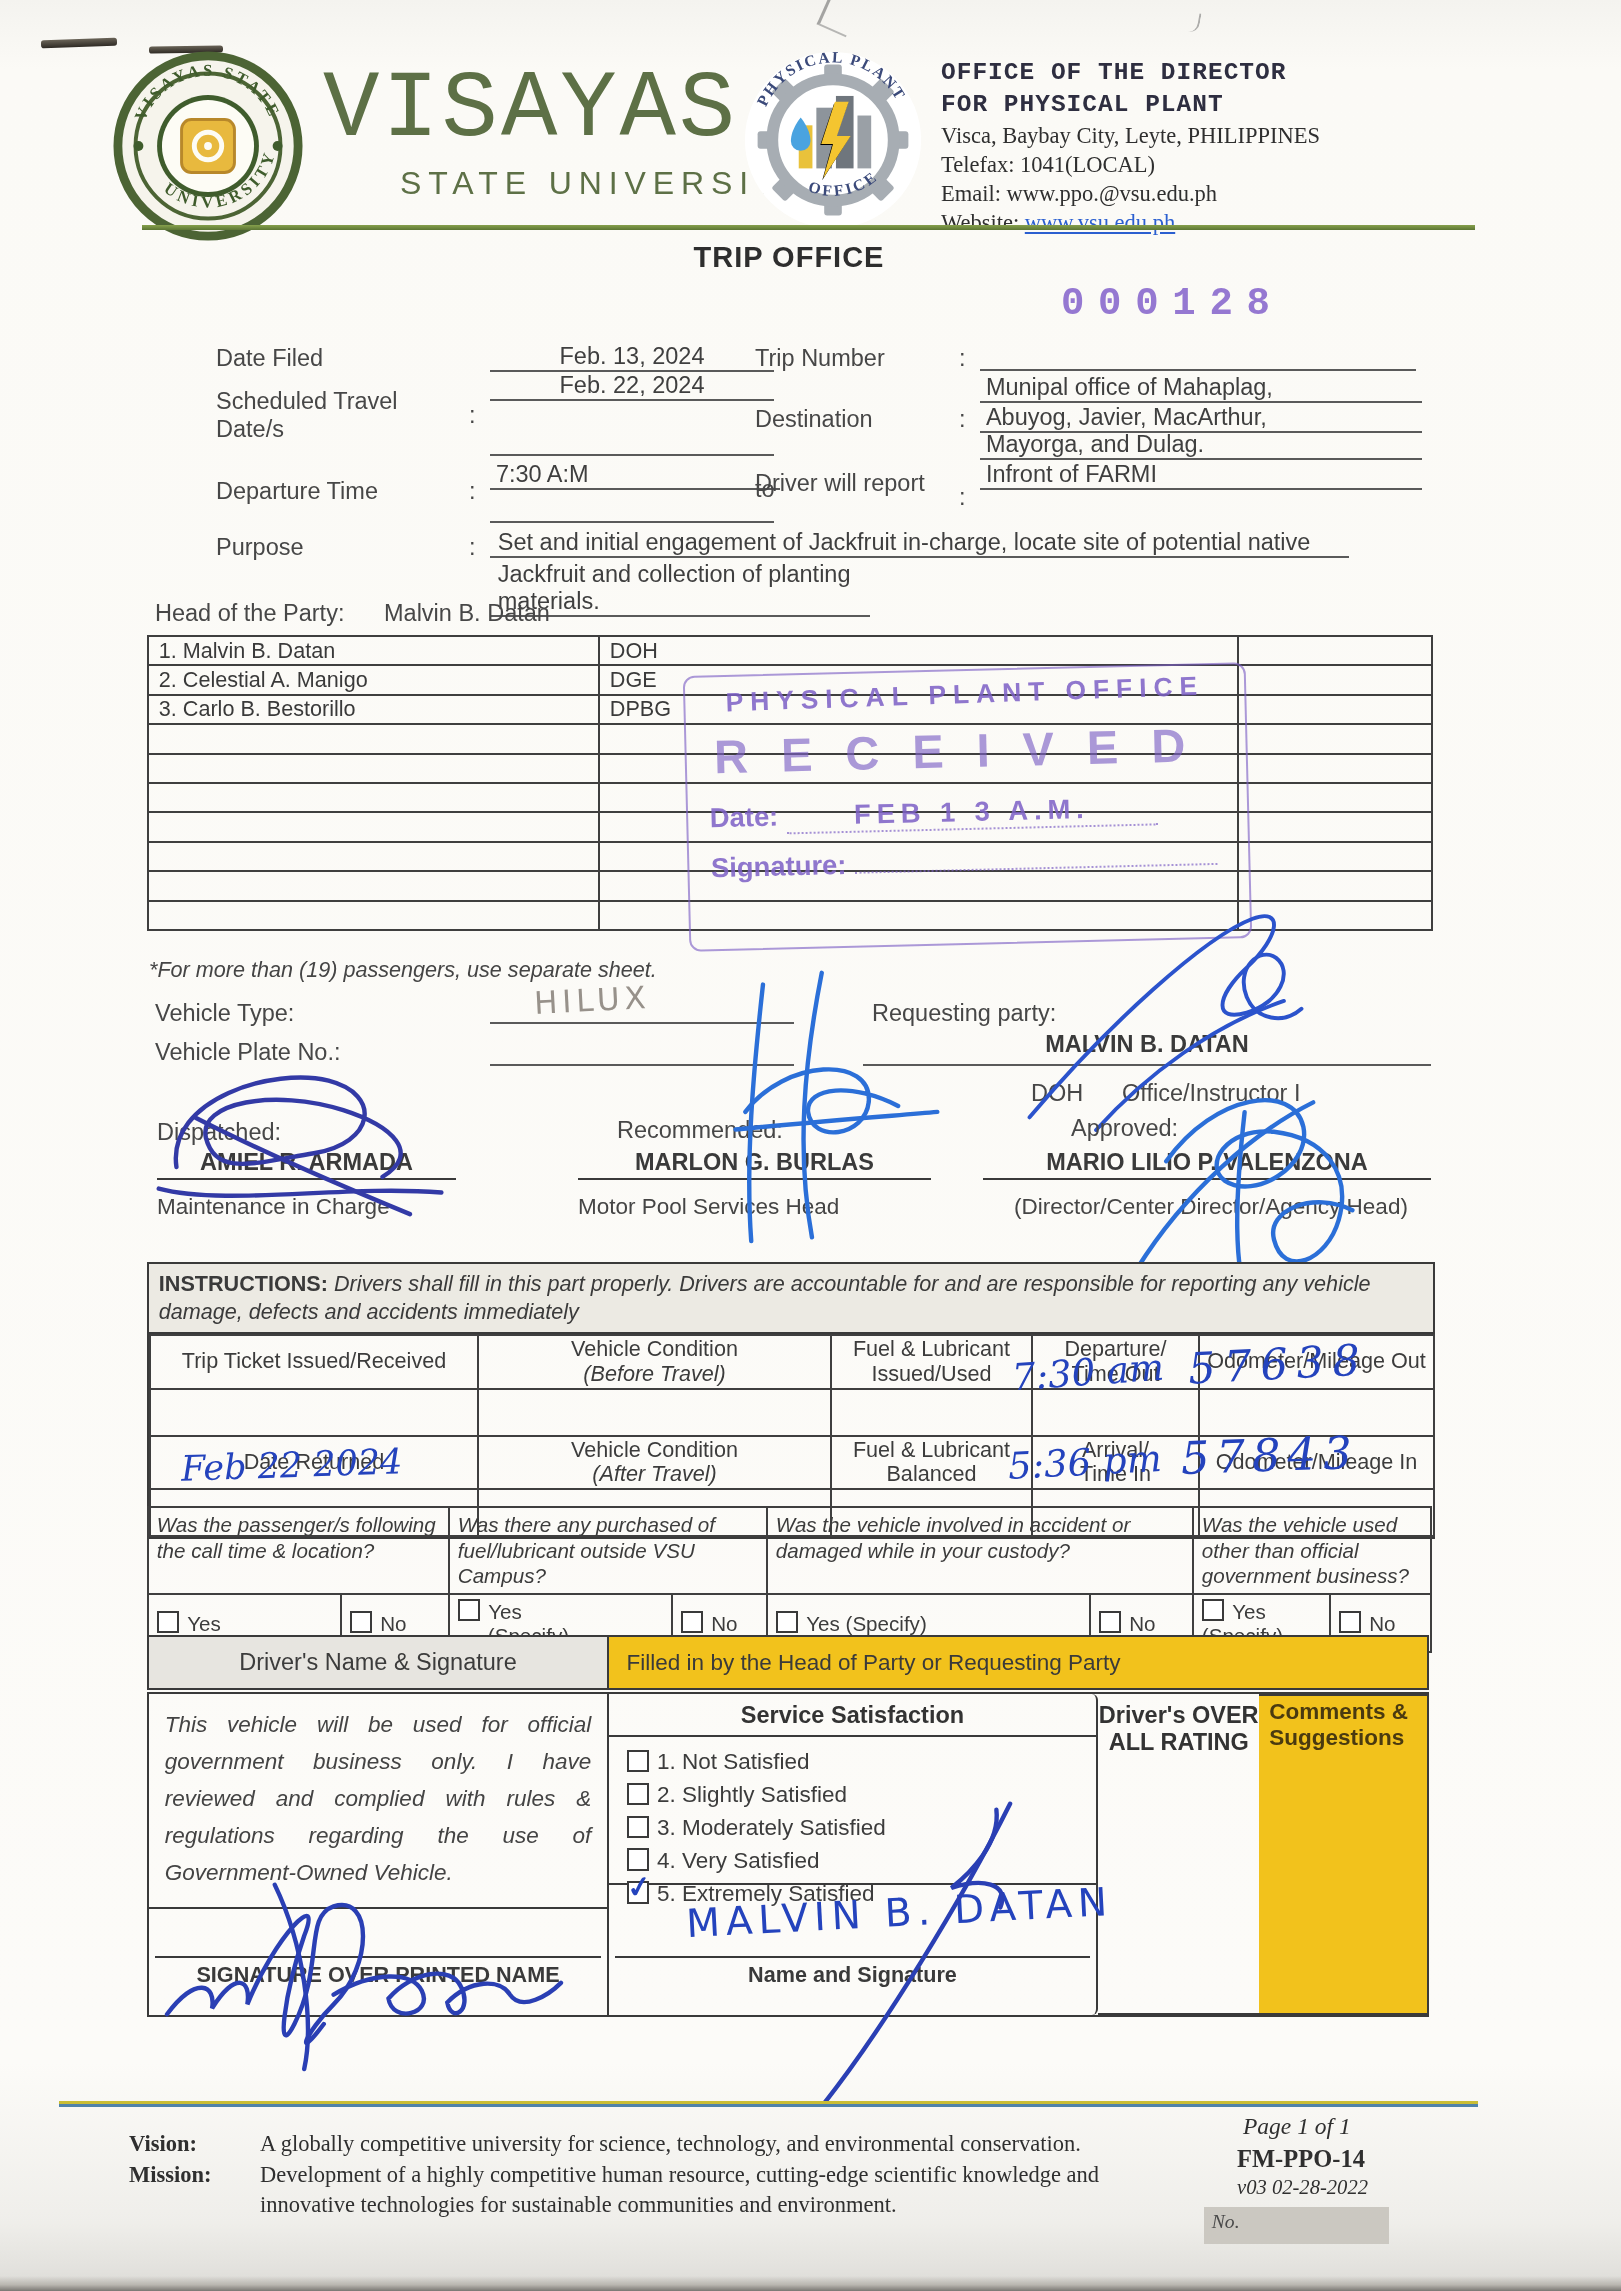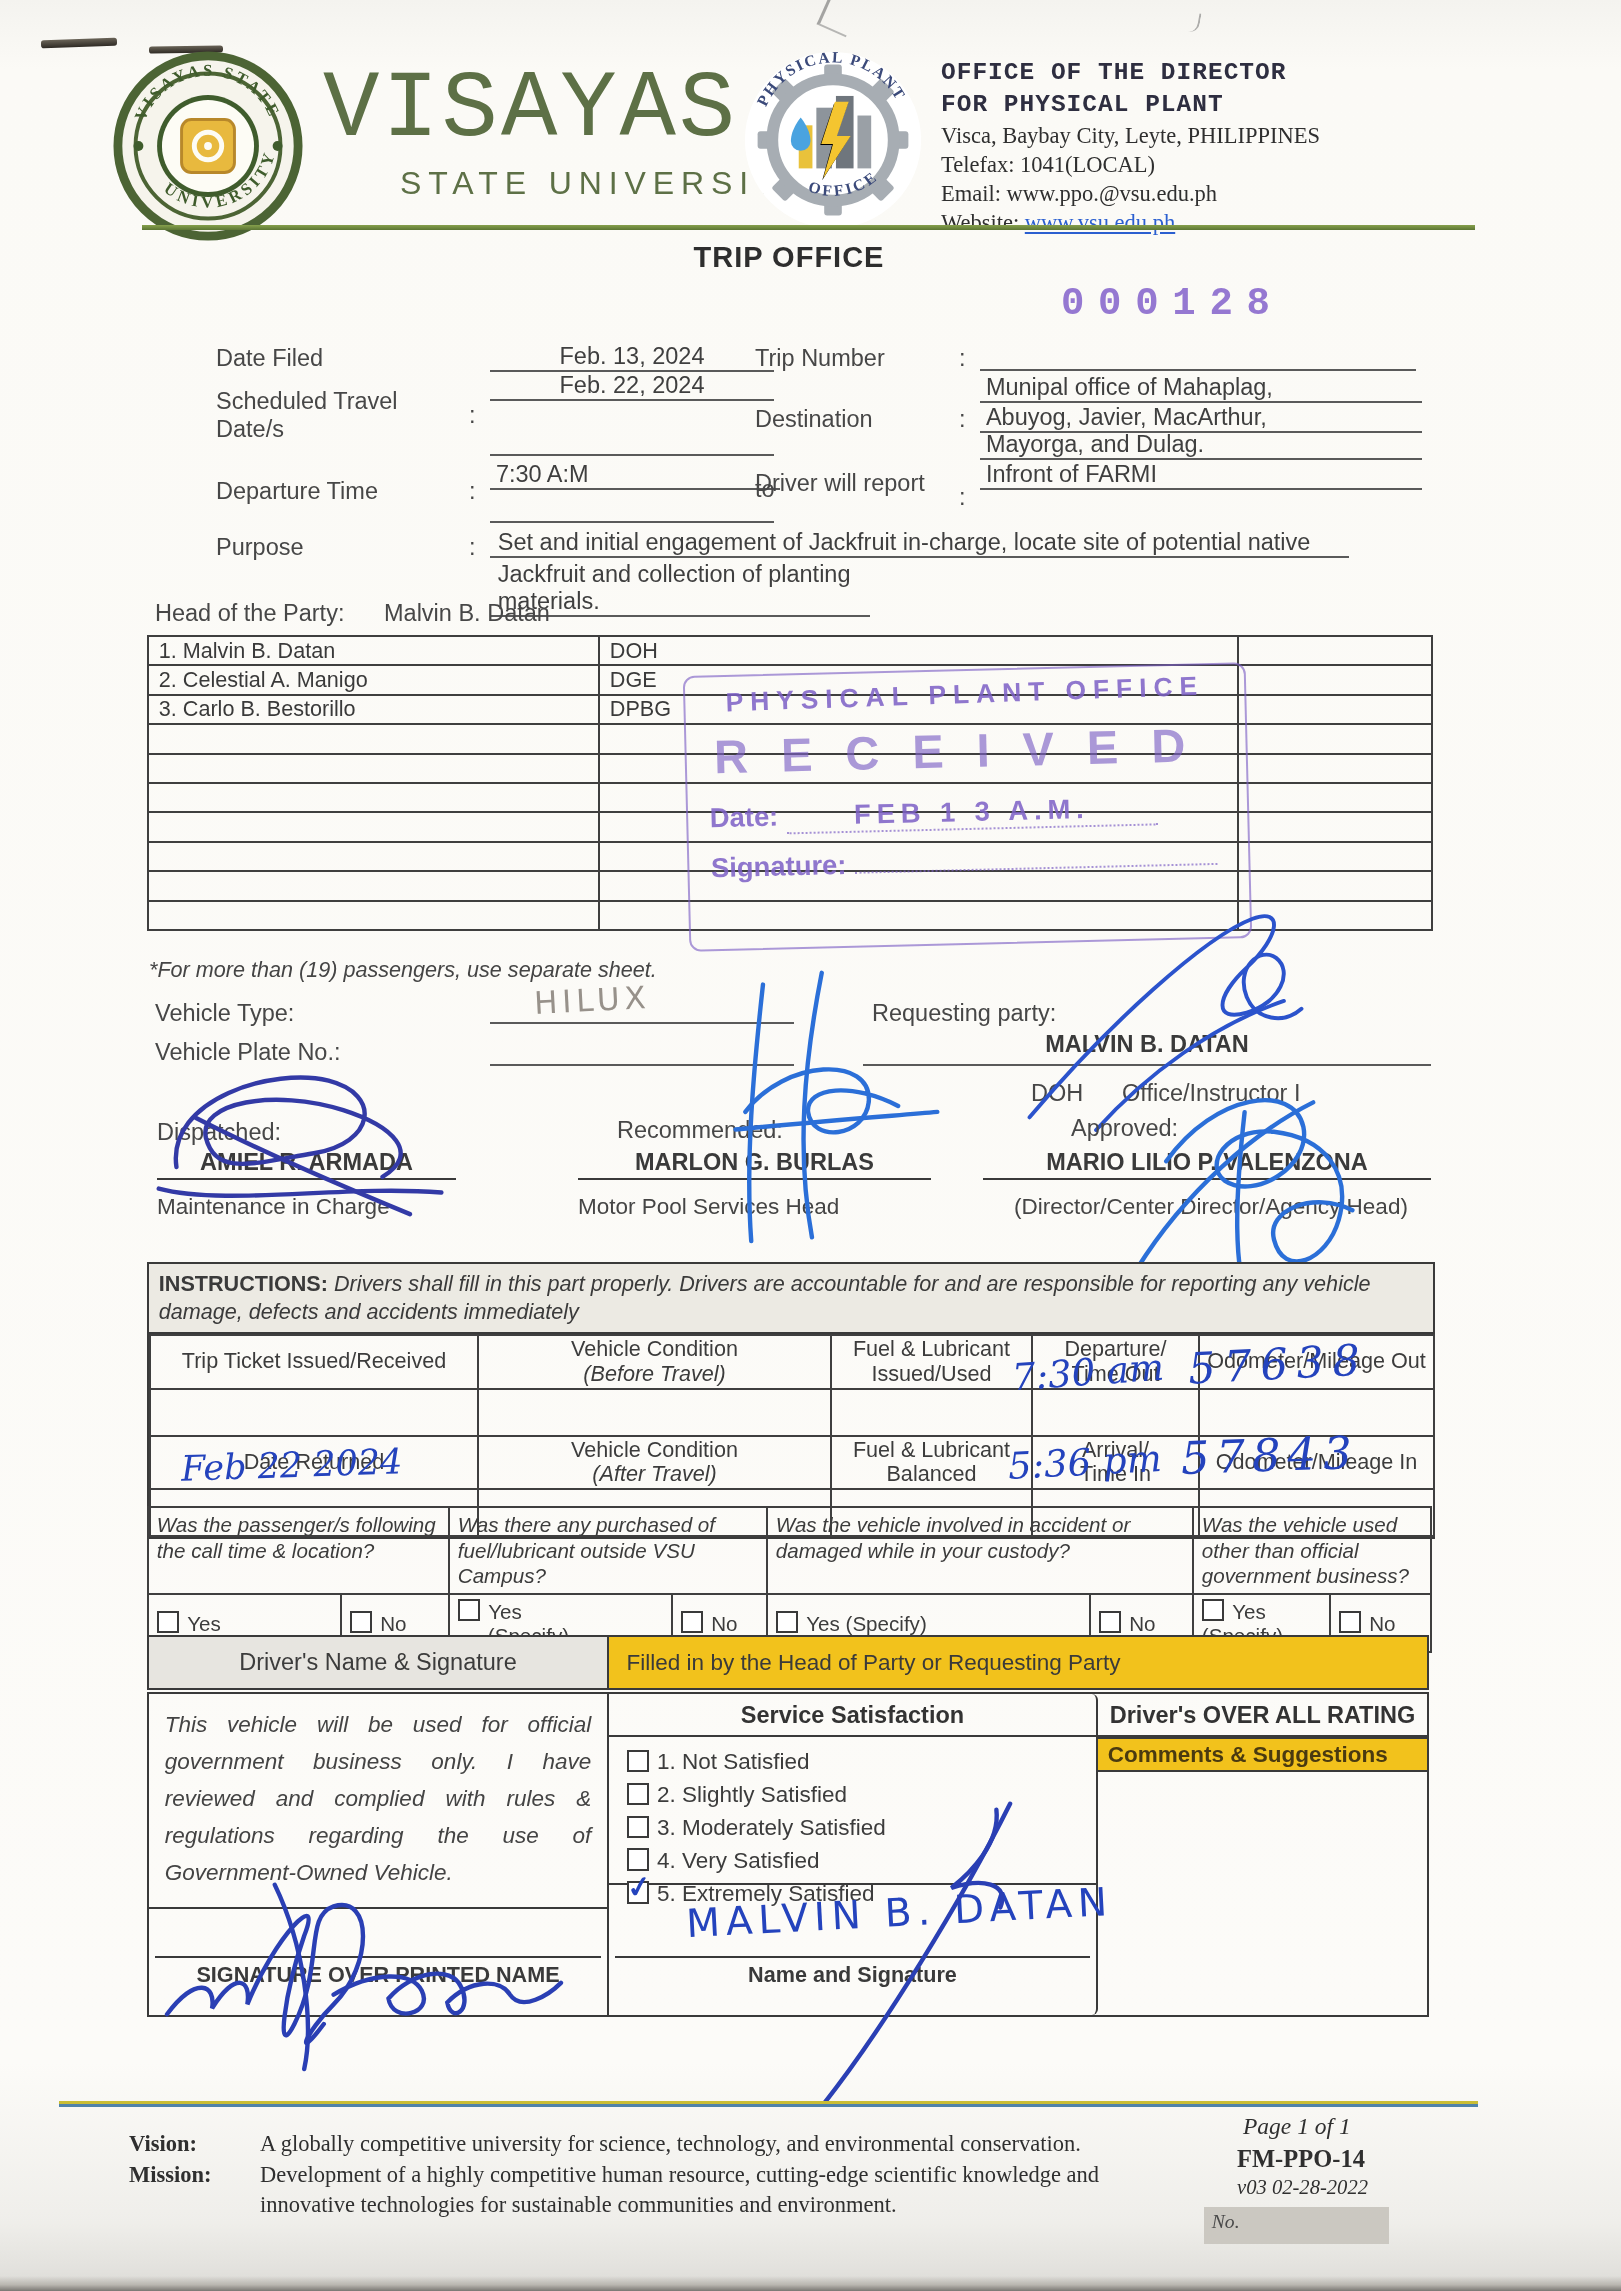--- a/index.html
+++ b/index.html
@@ -441,21 +441,21 @@
           <div class="opt"><span class="cb"></span><span>3.  Moderately Satisfied</span></div>
           <div class="opt"><span class="cb"></span><span>4.  Very Satisfied</span></div>
           <div class="opt"><span class="cb checked"></span><span>5.  Extremely Satisfied</span></div>
         </div>
       </div>
       <div style="flex:1;display:flex;flex-direction:column;justify-content:flex-end;">
         <div class="sig-caption" style="margin:0 5.9px 27.4px 5.9px;">Name and Signature</div>
       </div>
     </div>
 
-    <div style="flex:1;display:flex;flex-direction:column;">
+    <div style="flex:1;display:flex;flex-direction:row;">
       <div class="sat-hd" style="padding:7.8px 0 5.9px 0;border-bottom:2.5px solid #3a3a3a;">Driver's OVER ALL RATING</div>
       <div class="comments-hd" style="border-top:2.5px solid #3a3a3a;border-bottom:2.5px solid #3a3a3a;">Comments &amp; Suggestions</div>
       <div style="flex:1;"></div>
     </div>
   </div>
 
   <svg class="abs sig" style="left:157px;top:1877px;" width="412" height="196" viewBox="0 0 420 200">
     <g fill="none" stroke="#2a3fb4" stroke-width="4.5" stroke-linecap="round">
       <path d="M10 140 C40 100 60 110 56 134 C80 96 96 104 92 130 C120 60 170 10 150 60 C130 118 120 190 140 150 C170 90 150 40 180 30 C220 18 220 90 180 130 C150 160 140 190 170 150"></path>
       <path d="M180 120 C220 96 260 96 270 116 C282 140 240 150 236 124 C260 96 300 90 310 112 C322 136 300 150 296 128 C320 104 350 104 360 120 C372 138 400 120 412 108"></path>

